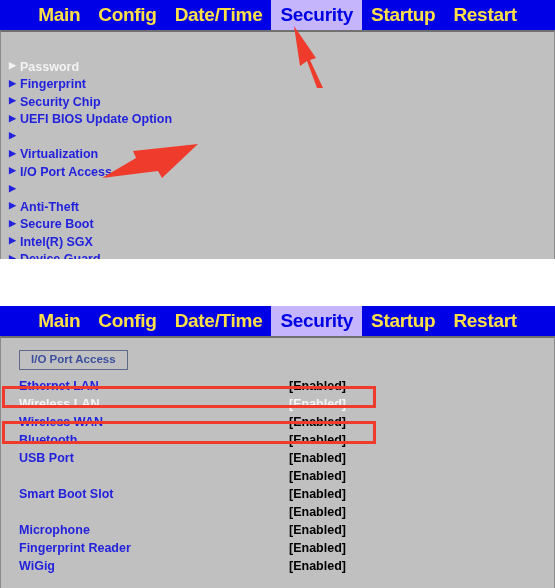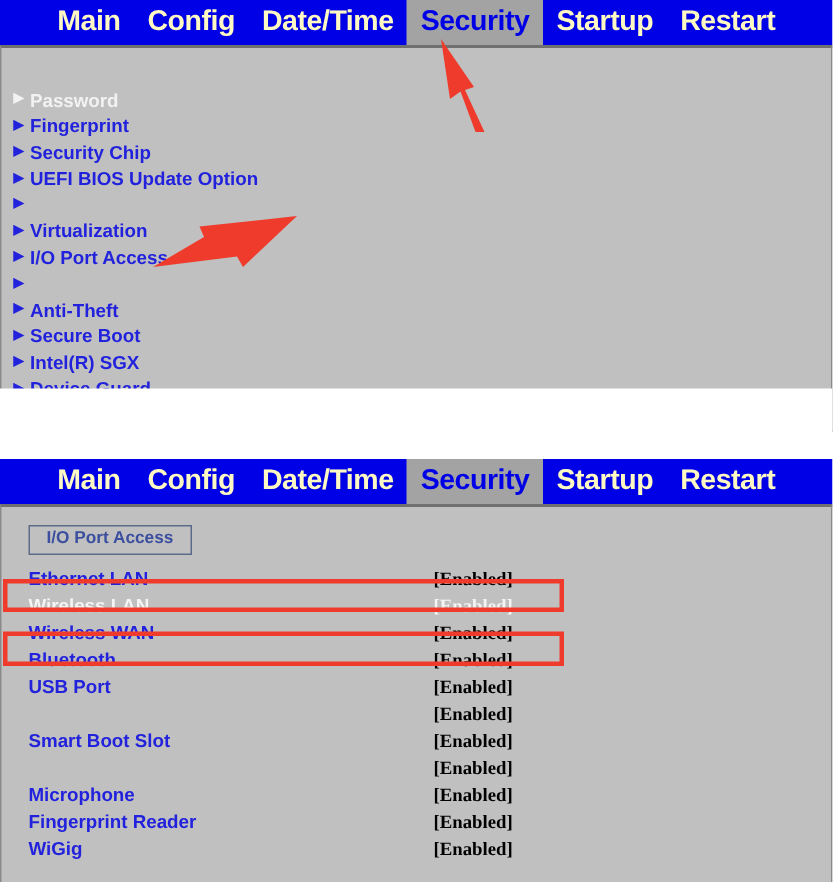--- a/index.html
+++ b/index.html
@@ -26,30 +26,30 @@
   .menubar {
     height: 30px;
     background: #0000e6;
     display: flex;
     align-items: center;
     justify-content: center;
     gap: 0px;
     box-sizing: border-box;
   }
   .menu-tab {
-    color: #fef9c3;
+    color: #fde047;
     font-size: 19px;
     font-weight: bold;
     line-height: 30px;
     padding: 0 9px;
     white-space: nowrap;
     letter-spacing: -0.3px;
   }
   .menu-tab.active {
-    background: #a3a3a3;
+    background: #c4b5fd;
     color: #0000e6;
     text-align: center;
   }
 
   .panel-body {
     position: relative;
     background: #c0c0c0;
     border-top: 2px solid #707070;
     border-left: 1px solid #8a8a8a;
     border-right: 1px solid #8a8a8a;
@@ -131,21 +131,20 @@
     white-space: nowrap;
   }
   .port-row .port-label {
     position: absolute;
     left: 18px;
   }
   .port-row .port-value {
     position: absolute;
     left: 288px;
     color: #000000;
-    font-family: Liberation Serif, serif;
   }
   .port-row.selected .port-label,
   .port-row.selected .port-value {
     color: #f5f5f5;
   }
 
   
   .hl-box {
     position: absolute;
     left: 2px;

